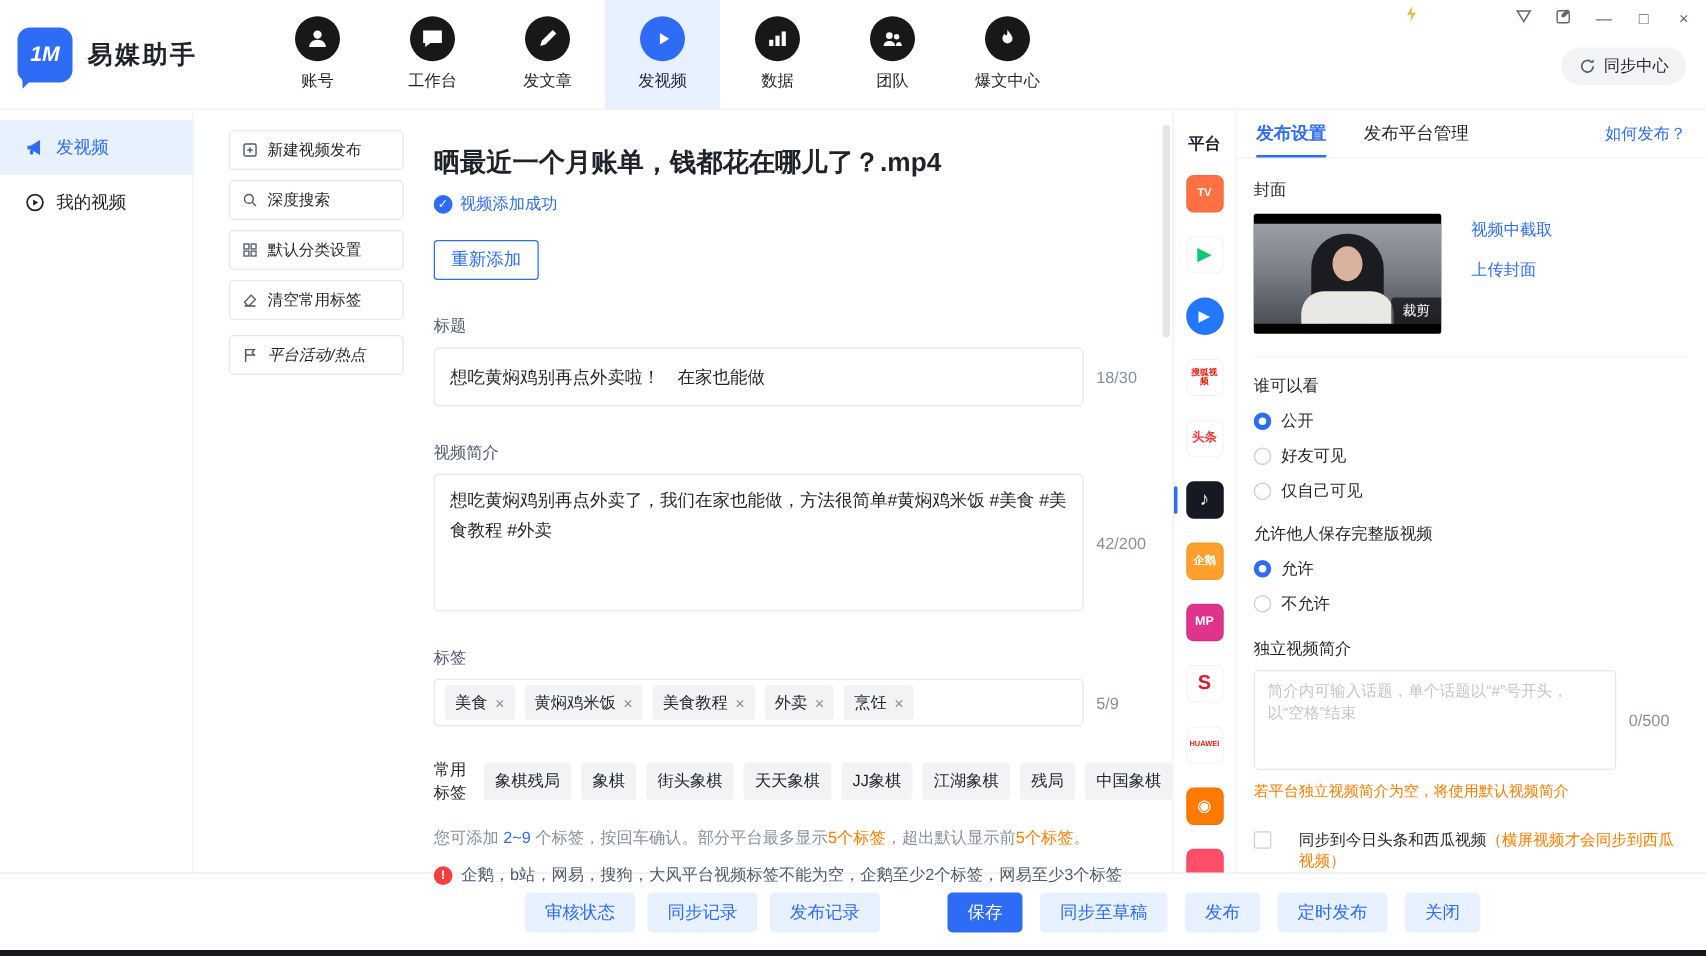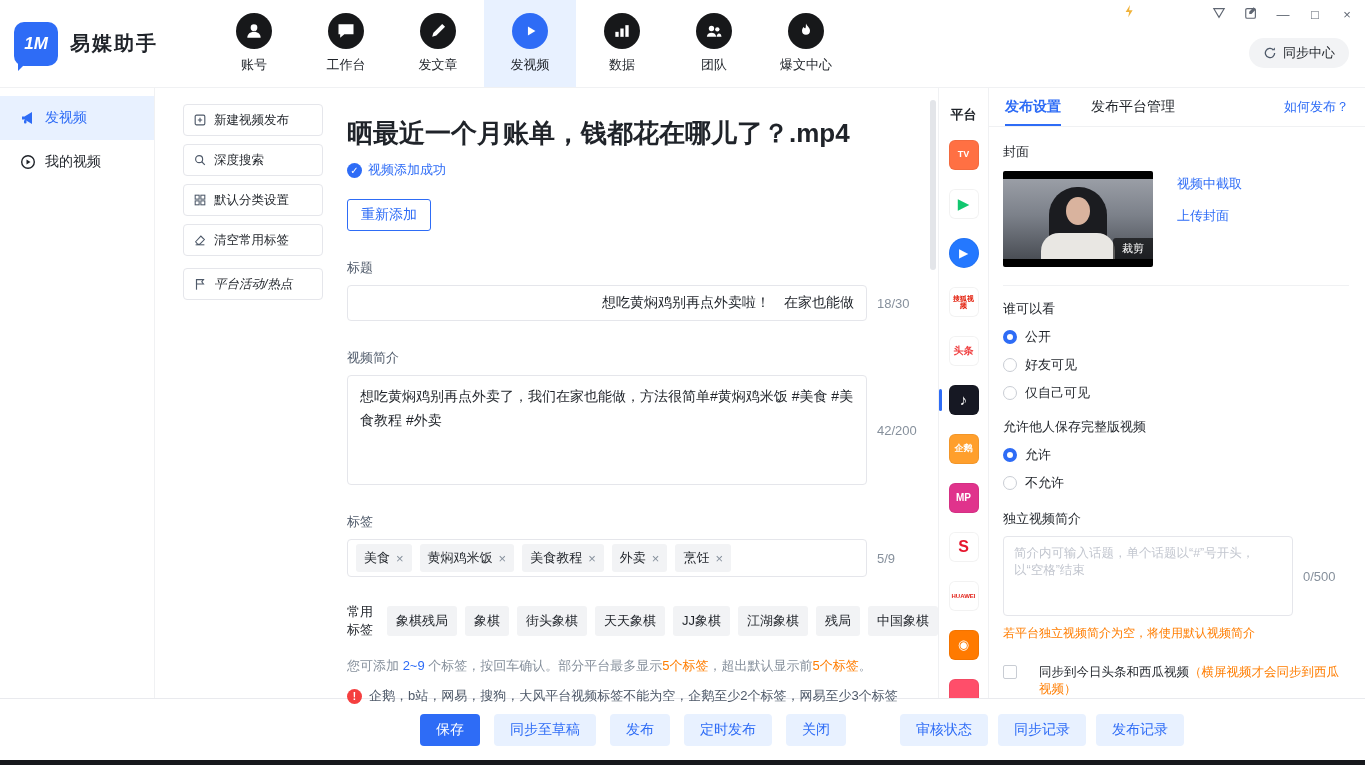--- a/index.html
+++ b/index.html
@@ -48,37 +48,37 @@
   .actions-col { width:180px; padding:16px 0 0 28px; }
   .act-btn { width:140px; height:32px; margin-bottom:8px; border:1px solid #e5e6eb;
     border-radius:4px; background:#fff; display:flex; align-items:center; gap:7px;
     padding:0 9px; font-size:12.5px; color:#1f2329; cursor:pointer; }
   .act-btn svg { width:14px; height:14px; flex:0 0 auto; }
   .act-btn.gap { margin-top:12px;font-style:italic; }
 
   .main { flex:1; padding:28px 0 0 12px; position:relative; }
   .v-scroll { position:absolute; right:2px; top:12px; width:6px; height:170px;
     border-radius:3px; background:#e3e5e9; }
-  .file-title { font-size:26px; font-weight:bold; }
+  .file-title { font-size:21px; font-weight:bold; }
   .status-row { display:flex; align-items:center; gap:6px; margin-top:10px;
     color:var(--primary,#2e6cf6); font-size:13px; }
   .st-check { width:15px; height:15px; border-radius:50%; background:var(--primary,#2e6cf6);
     color:#fff; font-size:10px; display:flex; align-items:center; justify-content:center; }
   .btn-row { display:flex; width:578px; margin-top:20px; }
   .btn-outline-blue { border:1px solid var(--primary,#2e6cf6); color:var(--primary,#2e6cf6);
     background:#fff; border-radius:3px; padding:6px 13px; font-size:14px; cursor:pointer; }
   .btn-gray { border:1px solid #dcdfe5; background:#f7f8fa; color:#2a2e36; border-radius:3px;
     padding:6px 13px; font-size:14px; cursor:pointer; }
   .btn-row .right { margin-left:auto; display:flex; gap:24px; }
   .f-label { font-size:13px; color:#4e5969; margin:28px 0 8px; }
   .field-row { display:flex; align-items:center; }
   .counter { margin-left:10px; font-size:13px; color:#86909c; white-space:nowrap; }
-  .t-input { width:520px; height:36px; border:1px solid #e5e6eb; border-radius:4px;
+  .t-input { width:520px; height:47px; border:1px solid #e5e6eb; border-radius:4px;
     padding:0 12px; font-size:14px; color:#1f2329; outline:none;
-    font-family:Liberation Sans, sans-serif;text-align:right; }
+    font-family:Liberation Sans, sans-serif; }
   .t-area { width:520px; height:110px; border:1px solid #e5e6eb; border-radius:4px;
     padding:9px 12px; font-size:14px; line-height:1.7; color:#1f2329; resize:none; outline:none;
     font-family:"Liberation Sans","DejaVu Sans",sans-serif; }
   .tagbox { width:520px; min-height:38px; border:1px solid #e5e6eb; border-radius:4px;
     padding:4px 8px; display:flex; align-items:center; gap:8px; flex-wrap:wrap; }
   .chip { background:#f2f3f5; border-radius:3px; padding:5px 8px; font-size:13px;
     display:inline-flex; align-items:center; gap:6px; color:#1f2329; }
   .chip .x { color:#86909c; cursor:pointer; font-size:13px; }
   .common-row { display:flex; align-items:center; gap:10px; margin-top:26px; font-size:13px;
     flex-wrap:nowrap; }
@@ -516,36 +516,36 @@
 
         <div class="check-row">
           <span class="checkbox"></span>
           <span><span>同步到今日头条和西瓜视频</span><span class="check-note">（横屏视频才会同步到西瓜视频）</span></span>
         </div>
       </div>
     </div>
   </div>
 
   <div class="footer">
+    <div class="fgroup secondary">
+
+        <button class="fbtn">审核状态</button>
+
+        <button class="fbtn">同步记录</button>
+
+        <button class="fbtn">发布记录</button>
+      </div>
     <div class="fgroup">
 
         <button class="fbtn solid">保存</button>
 
         <button class="fbtn">同步至草稿</button>
 
         <button class="fbtn">发布</button>
 
         <button class="fbtn">定时发布</button>
 
         <button class="fbtn">关闭</button>
-      </div>
-    <div class="fgroup secondary">
-
-        <button class="fbtn">审核状态</button>
-
-        <button class="fbtn">同步记录</button>
-
-        <button class="fbtn">发布记录</button>
       </div>
   </div>
 
   <div class="bottom-strip"></div>
 </div>
 
 </body></html>

